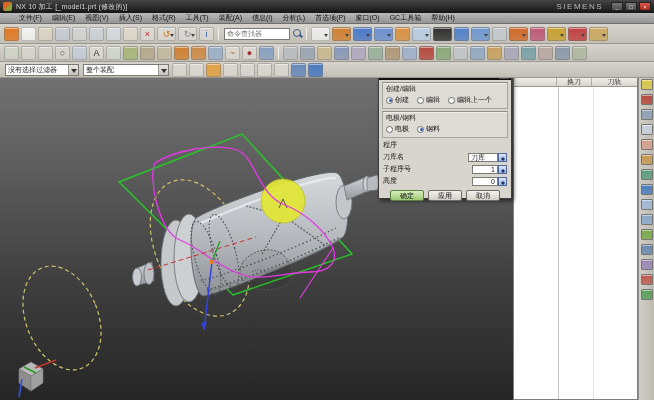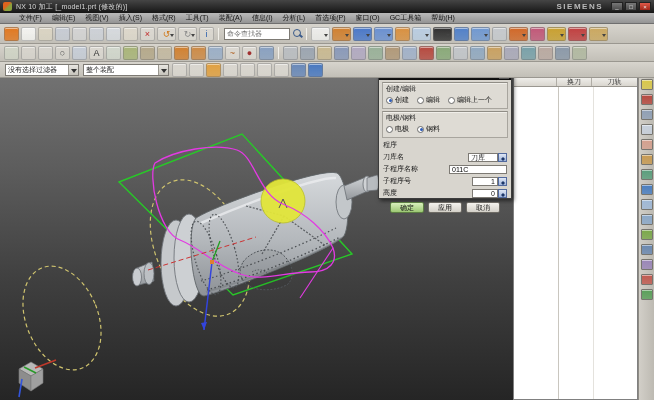--- a/index.html
+++ b/index.html
@@ -7,21 +7,21 @@
   body { font-family:"Liberation Sans","DejaVu Sans",sans-serif; font-size:7px; position:relative;
          background:#3a3a3a; }
 
   
   .titlebar { position:absolute; left:0; top:0; width:654px; height:13px;
     background:linear-gradient(180deg,#454545,#161616); color:#d6d6d6;
     display:flex; align-items:center; padding:0 3px; z-index:10; }
   .app-icon { width:9px; height:9px; margin-right:4px;
     background:linear-gradient(135deg,#e0641e 40%,#8aa03c 60%); border-radius:2px; }
   .title-text { font-size:7px; letter-spacing:.2px; flex:1; white-space:nowrap; }
-  .brand { font-size:8px; font-weight:bold; letter-spacing:1.5px; color:#b9b9b9; margin-right:8px; }
+  .brand { font-size:8px; font-weight:normal; letter-spacing:1.5px; color:#b9b9b9; margin-right:8px; }
   .winbtns { display:flex; gap:2px; }
   .winbtn { width:12px; height:9px; background:linear-gradient(#777,#4a4a4a); color:#eee;
     font-size:6px; line-height:8px; text-align:center; border:1px solid #222; }
   .winbtn.close { background:linear-gradient(#e05a4a,#a02618); }
 
   
   .menubar { position:absolute; left:0; top:13px; width:654px; height:11px;
     background:linear-gradient(180deg,#b9b9b9,#949494); display:flex; align-items:center;
     padding-left:14px; z-index:10; border-bottom:1px solid #6f6f6f; }
   .menubar .menu-item { padding:0 5px; color:#111; cursor:default; white-space:nowrap; }
@@ -404,24 +404,20 @@
       <span class="flabel">刀库名</span>
       <span class="fctrl">
         <span class="fbox wide">刀库</span>
         <span class="spin">
             <i class="up"></i>
             <i class="dn"></i>
           </span>
       </span>
     </div>
     <div class="frow">
-      <span class="flabel">子程序名称</span>
-      <input class="ftext" value="011C" style="">
-    </div>
-    <div class="frow">
       <span class="flabel">子程序号</span>
       <span class="fctrl">
         <span class="fbox">1</span>
         <span class="spin">
             <i class="up"></i>
             <i class="dn"></i>
           </span>
       </span>
     </div>
     <div class="frow">

